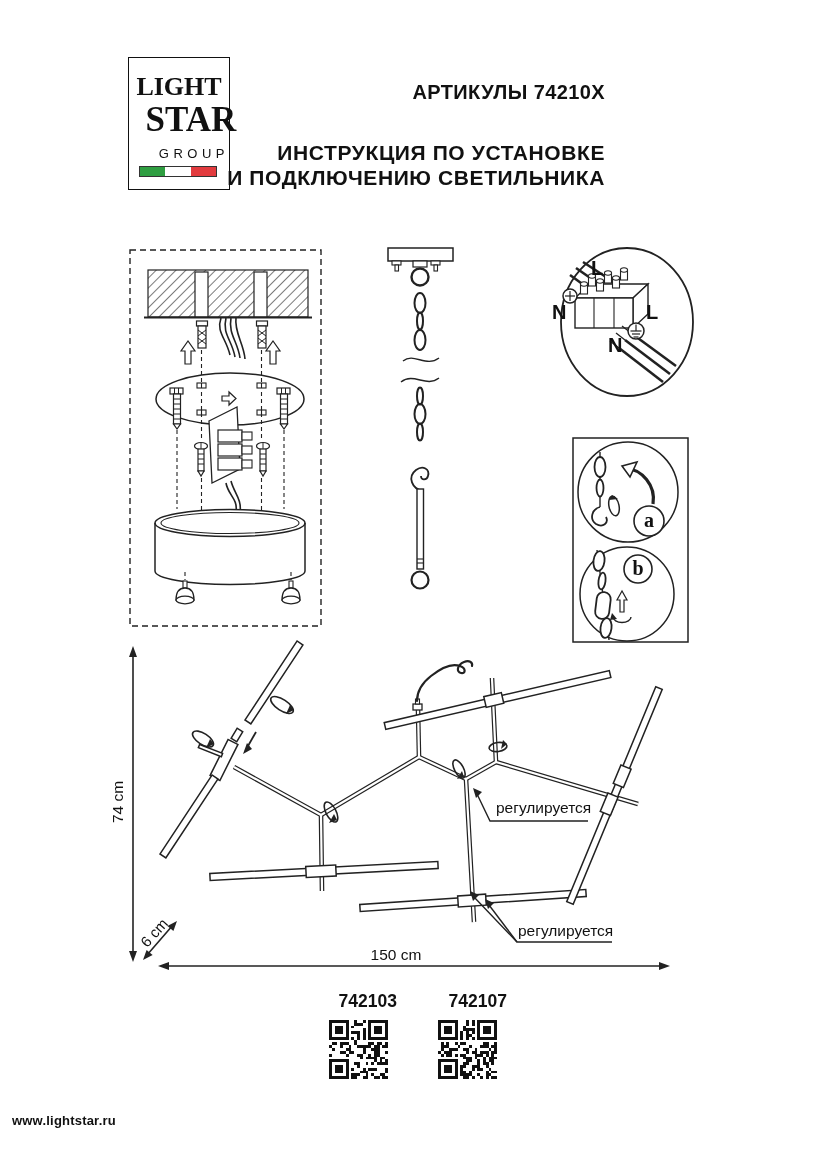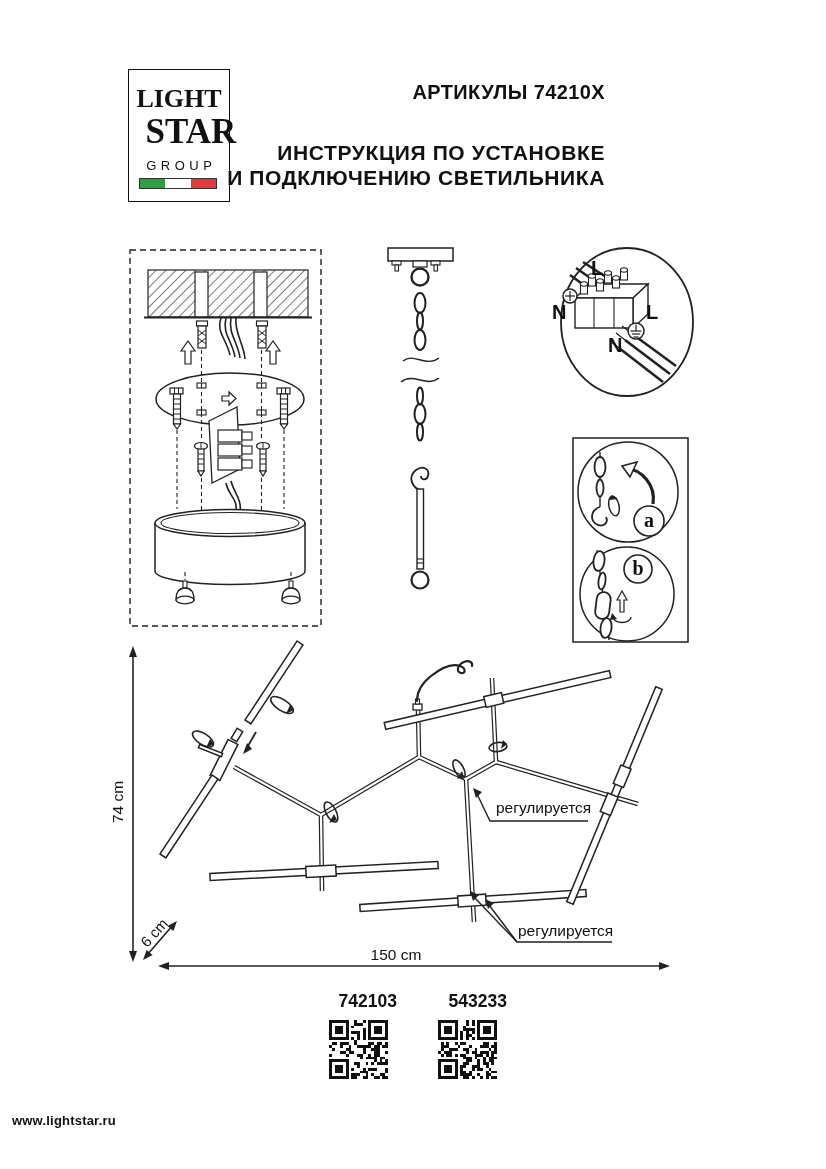--- a/index.html
+++ b/index.html
@@ -1,25 +1,25 @@
 <!DOCTYPE html>
 <html><head>
 <meta charset="utf-8">
 <style>
   html,body{margin:0;padding:0;background:#e8e8e8;}
   .page{position:relative;width:826px;height:1169px;background:#ffffff;overflow:hidden;
         font-family:"Liberation Sans",sans-serif;color:#111;}
   svg.art{position:absolute;left:0;top:0;}
   
-  .logo-box{position:absolute;left:128px;top:57px;width:100px;height:131px;border:1.5px solid #111;background:#fff;margin-top:12px;}
+  .logo-box{position:absolute;left:128px;top:57px;width:100px;height:131px;border:1.5px solid #111;background:#fff;}
   .logo-light{position:absolute;left:0;top:16px;width:100%;text-align:center;
       font-family:"Liberation Serif",serif;font-weight:700;font-size:26px;line-height:1;letter-spacing:0px;}
   .logo-star{position:absolute;left:12px;top:44px;width:100%;text-align:center;
       font-family:"Liberation Serif",serif;font-weight:700;font-size:35px;line-height:1;}
-  .logo-group{position:absolute;left:0;top:88px;width:100%;text-align:center;
+  .logo-group{position:absolute;left:0;top:88px;width:100%;text-align:right;
       font-size:13px;font-weight:400;letter-spacing:4.5px;text-indent:4.5px;}
   .logo-flag{position:absolute;left:10px;top:108px;width:76px;height:9px;border:1px solid #333;display:flex;}
   .logo-flag span{flex:1;}
   .flag-green{background:#2f9e41;}
   .flag-white{background:#ffffff;}
   .flag-red{background:#e23b3e;}
   
   .hdr{position:absolute;right:221px;text-align:right;font-weight:700;white-space:nowrap;}
   .hdr-series{font-size:20px;letter-spacing:0.4px;line-height:1;}
   .hdr-title{font-size:21px;letter-spacing:0.6px;line-height:1;}
@@ -382,21 +382,21 @@
   <div class="callout-letter" style="left:631px;top:557px;">b</div>
 
   <div class="lbl" style="left:496px;top:799px;">регулируется</div>
   <div class="lbl" style="left:518px;top:922px;">регулируется</div>
 
   <div class="lbl dim-rot" style="left:92px;top:793px;width:52px;">74 cm</div>
   <div class="lbl dim-diag" style="left:132px;top:924px;width:44px;font-size:15px;">6 cm</div>
   <div class="lbl" style="left:361px;top:946px;width:70px;text-align:center;">150 cm</div>
 
   <div class="code" style="left:307px;">742103</div>
-  <div class="code" style="left:417px;">543233</div>
+  <div class="code" style="left:417px;">742107</div>
 
   <svg class="qr" style="left:329px;" viewBox="0 0 21 21" id="qr-left" shape-rendering="crispEdges">
       <rect x="0" y="0" width="1" height="1" fill="#111"></rect>
       <rect x="1" y="0" width="1" height="1" fill="#111"></rect>
       <rect x="2" y="0" width="1" height="1" fill="#111"></rect>
       <rect x="3" y="0" width="1" height="1" fill="#111"></rect>
       <rect x="4" y="0" width="1" height="1" fill="#111"></rect>
       <rect x="5" y="0" width="1" height="1" fill="#111"></rect>
       <rect x="6" y="0" width="1" height="1" fill="#111"></rect>
       <rect x="9" y="0" width="1" height="1" fill="#111"></rect>

